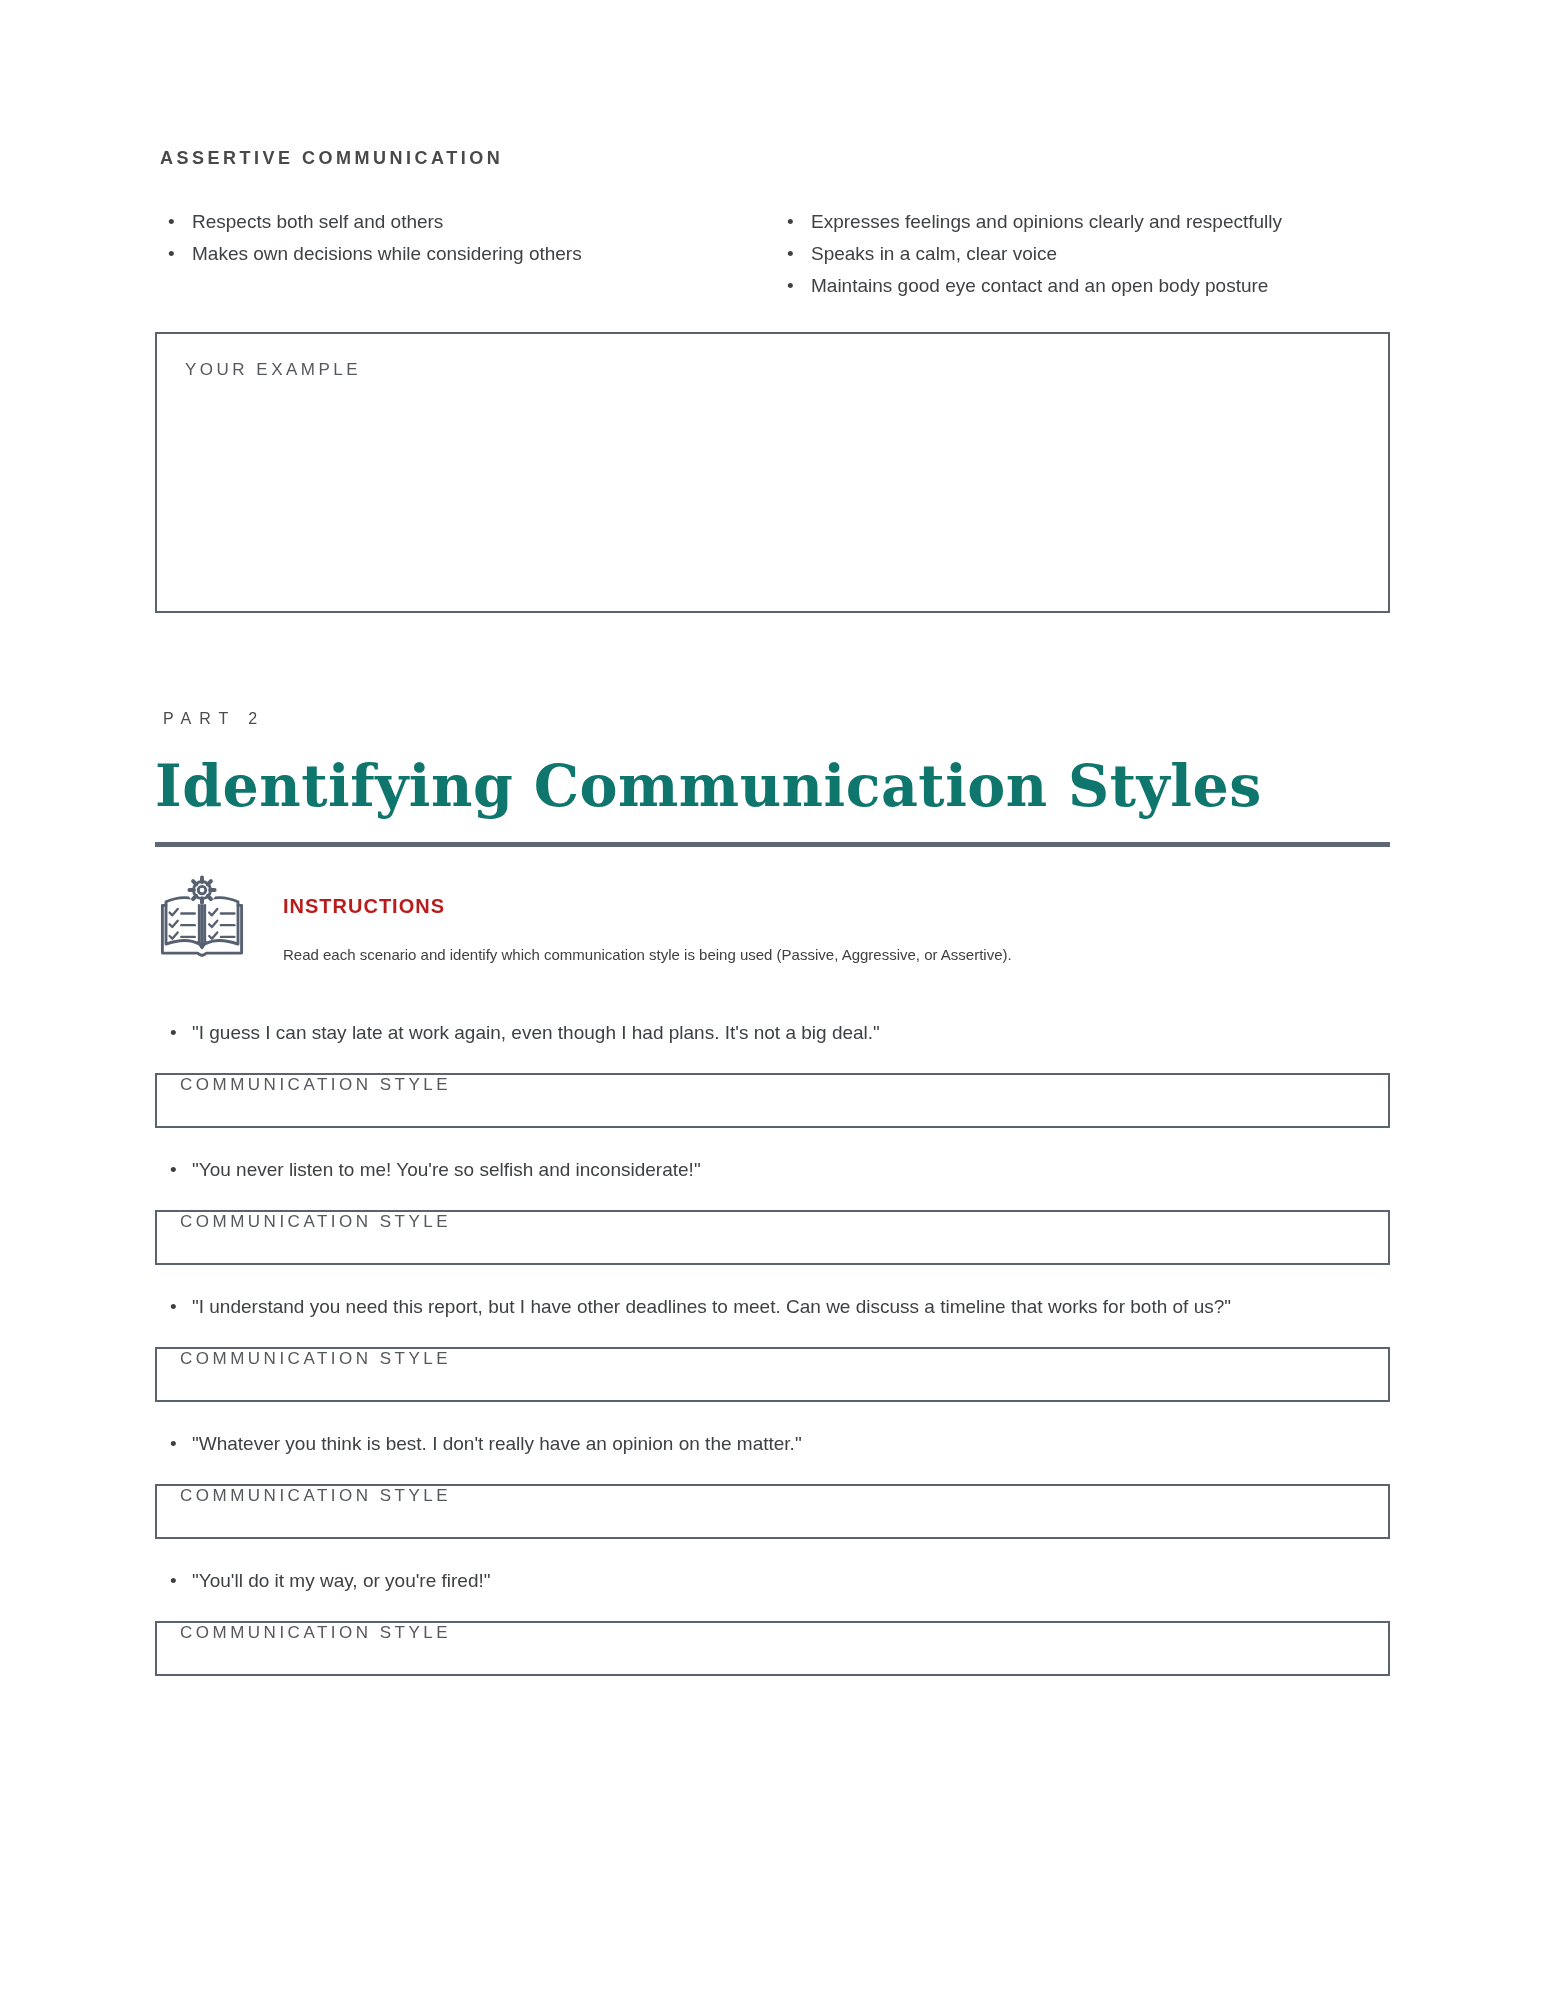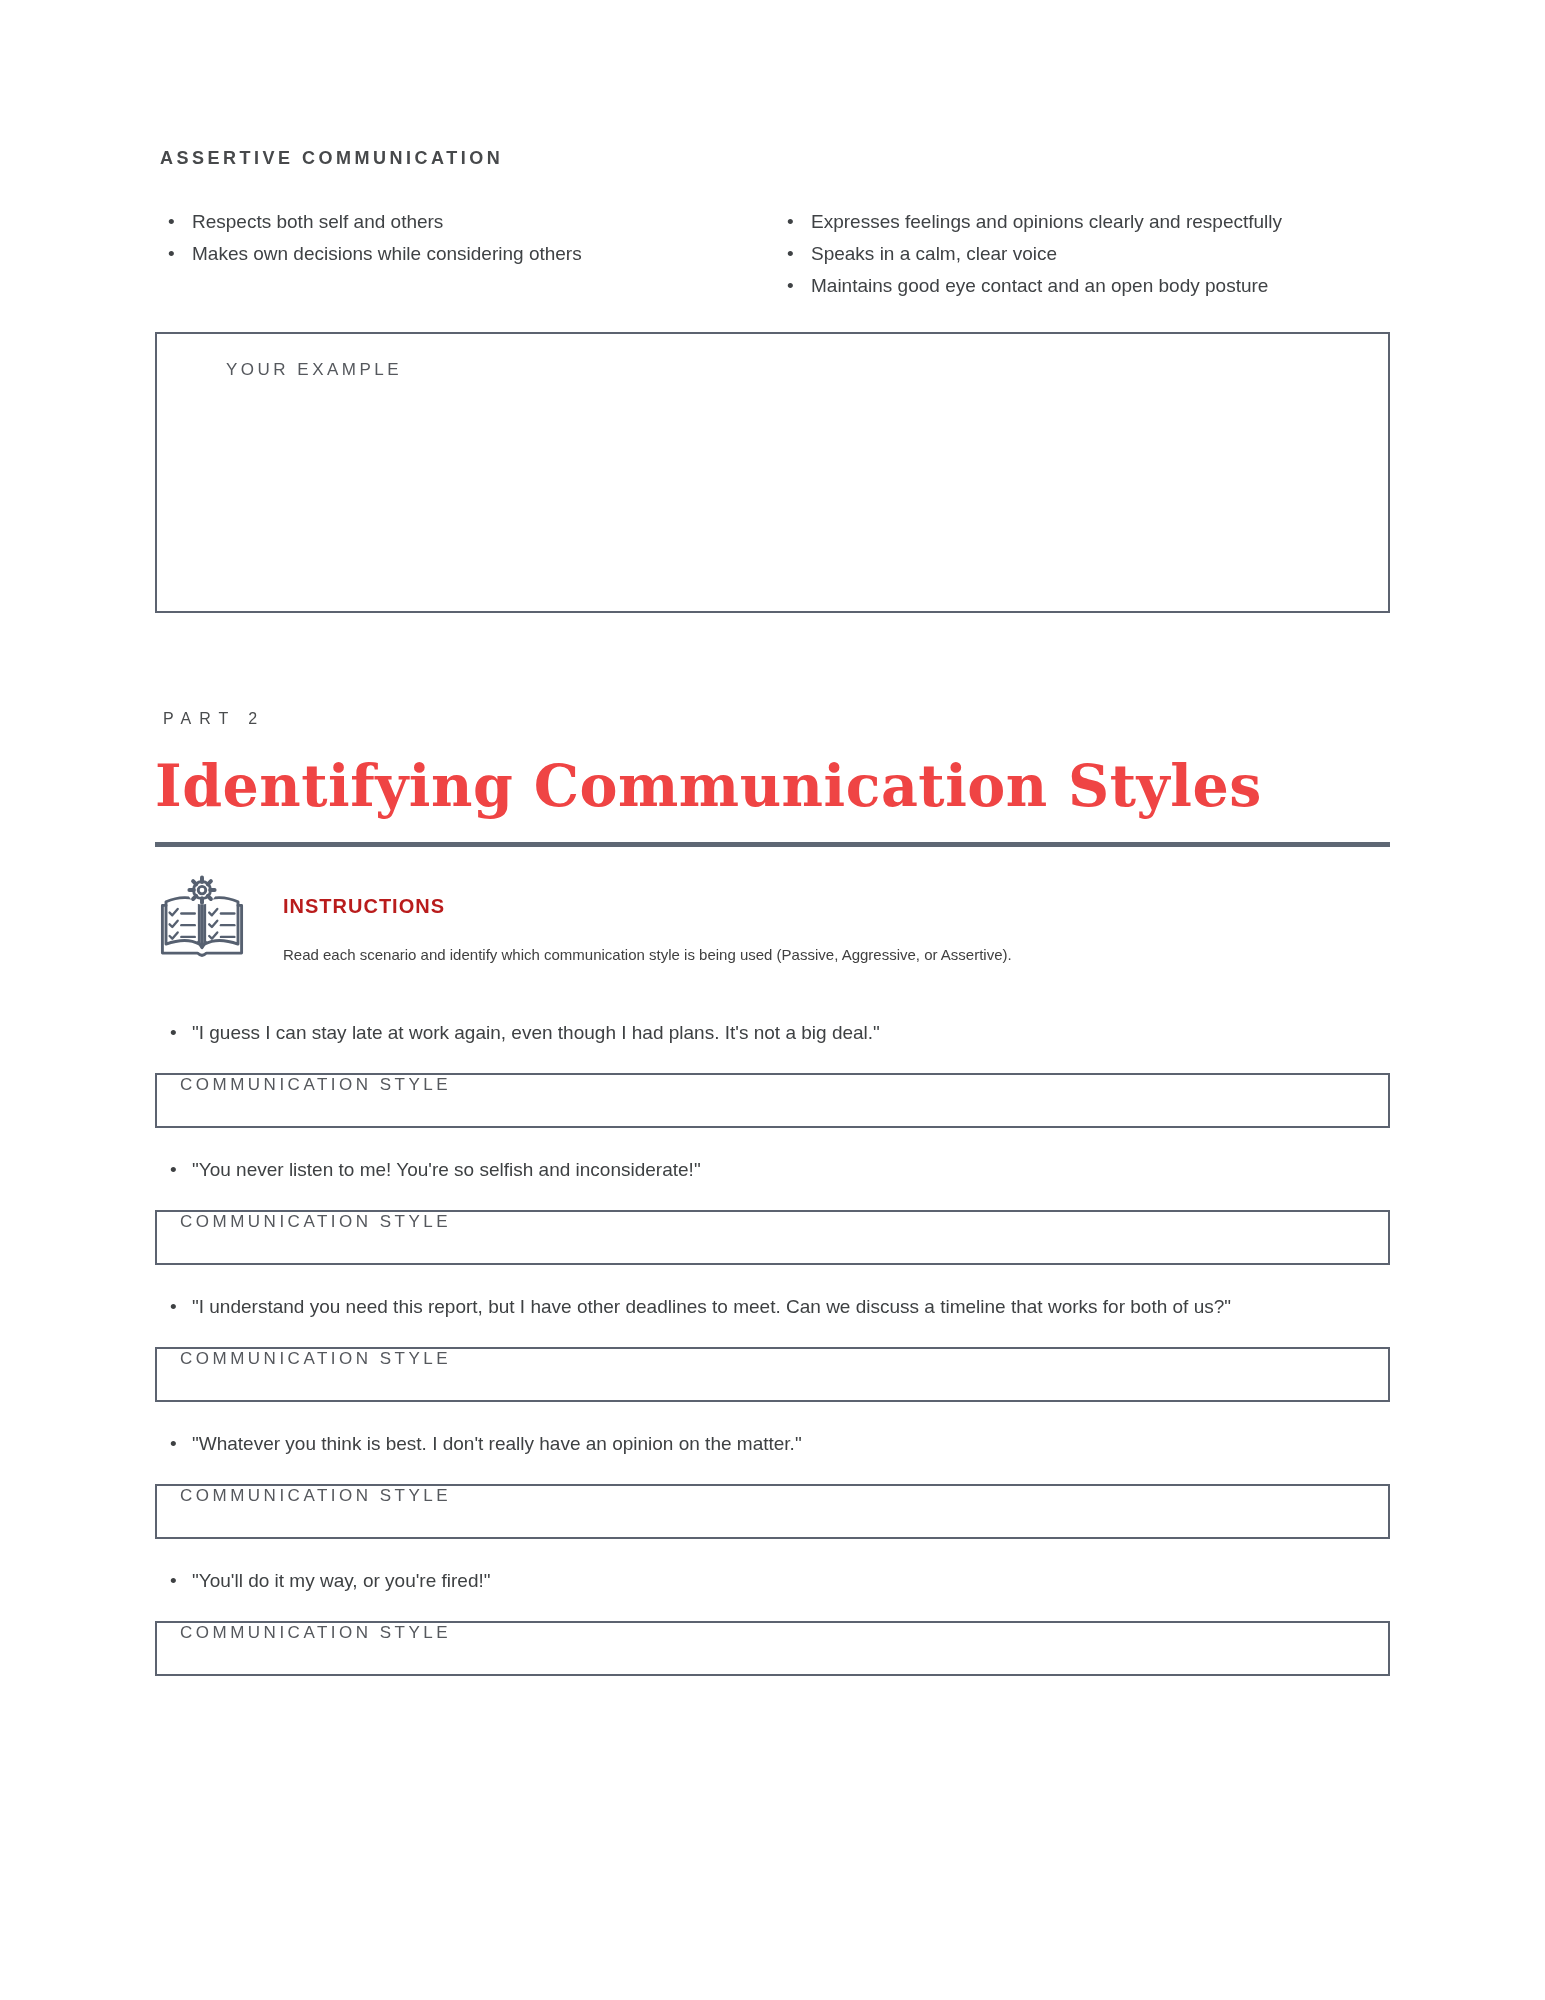--- a/index.html
+++ b/index.html
@@ -6,26 +6,26 @@
   body{width:1545px;height:2000px;font-family:"Liberation Sans",sans-serif;color:#3f4245;}
   .page{position:relative;width:1545px;height:2000px;box-sizing:border-box;padding:148px 155px 0 155px;overflow:hidden;background:#ffffff;}
 
   .section-heading{margin:0 0 0 5px;font-size:18px;line-height:20px;font-weight:700;letter-spacing:3.5px;color:#47494b;}
 
   .bullets-grid{display:grid;grid-template-columns:619px auto;margin-top:38px;}
   ul.dotlist{list-style:none;margin:0;padding:0;}
   ul.dotlist li{position:relative;padding-left:37px;line-height:32px;font-size:19px;color:#3f4245;}
   ul.dotlist li::before{content:"•";position:absolute;left:13px;top:0;color:#3f4245;}
 
-  .example-box{margin-top:30px;height:281px;box-sizing:border-box;border:2px solid #5c6370;background:#fff;padding-left:41px;}
+  .example-box{margin-top:30px;height:281px;box-sizing:border-box;border:2px solid #5c6370;background:#fff;}
   .box-label{display:block;padding:26px 0 0 28px;font-size:17px;letter-spacing:3.5px;color:#55585d;}
 
   .part-kicker{margin:96px 0 0 8px;font-size:16px;line-height:20px;font-weight:400;letter-spacing:8px;color:#4a4c4e;}
 
-  .big-title{margin:24px 0 0 0;font-family:"DejaVu Serif",serif;font-weight:700;font-size:57px;line-height:66px;letter-spacing:0.5px;color:#ef4444;}
+  .big-title{margin:24px 0 0 0;font-family:"DejaVu Serif",serif;font-weight:700;font-size:57px;line-height:66px;letter-spacing:0.5px;color:#0f766e;}
 
   .rule{margin-top:23px;height:5px;background:#5e6774;border:none;width:100%;}
 
   .instructions-row{margin-top:28px;display:flex;align-items:flex-start;}
   .instr-icon{width:90px;height:86px;flex:0 0 auto;margin-left:2px;}
   .instr-text{margin-left:36px;padding-top:20px;}
   .instr-label{font-size:20px;line-height:22px;font-weight:700;letter-spacing:1px;color:#b91c1c;}
   .instr-para{margin-top:26px;font-size:15px;line-height:24px;color:#404040;}
 
   .scenarios{margin-top:53px;}

